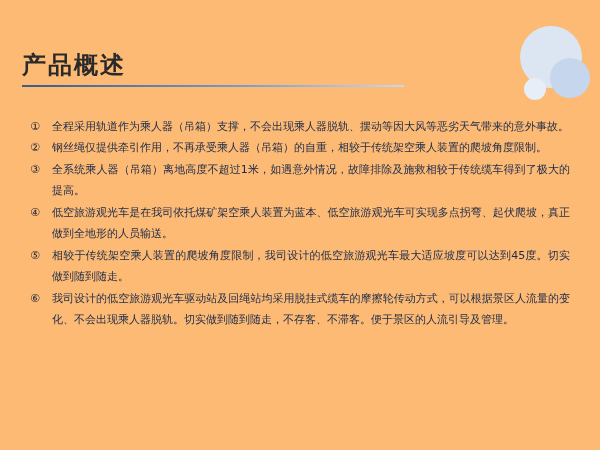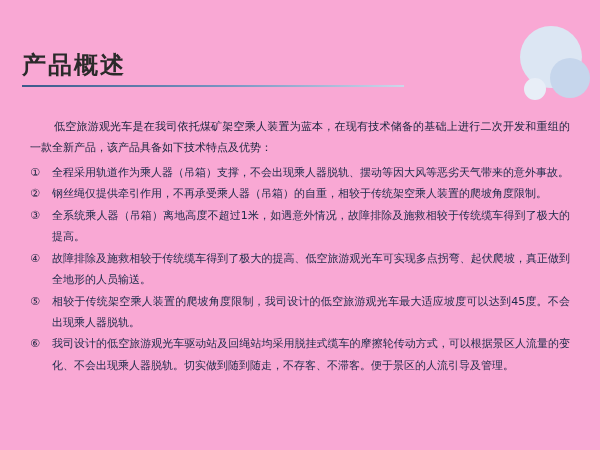--- a/index.html
+++ b/index.html
@@ -10,21 +10,21 @@
     width: 600px;
     height: 450px;
     background: #ffffff;
     font-family: "DejaVu Sans", "Liberation Sans", sans-serif;
     overflow: hidden;
     position: relative;
   }
   .slide {
     position: absolute;
     inset: 0;
-    background: #f9a8d4;
+    background: #fdba74;
   }
 
   
   .deco {
     position: absolute;
     top: 0;
     right: 0;
     width: 150px;
     height: 120px;
     overflow: hidden;
@@ -130,41 +130,40 @@
     <div class="circle-mid"></div>
     <div class="circle-small"></div>
   </div>
 
   <div class="title-wrap">
     <div class="title">产品概述</div>
     <div class="title-rule"></div>
   </div>
 
   <div class="content">
-    <p class="intro">低空旅游观光车是在我司依托煤矿架空乘人装置为蓝本，在现有技术储备的基础上进行二次开发和重组的一款全新产品，该产品具备如下技术特点及优势：</p>
     <ol class="list">
       <li>
         <span class="num">①</span>
         <span class="txt">全程采用轨道作为乘人器（吊箱）支撑，不会出现乘人器脱轨、摆动等因大风等恶劣天气带来的意外事故。</span>
       </li>
       <li>
         <span class="num">②</span>
         <span class="txt">钢丝绳仅提供牵引作用，不再承受乘人器（吊箱）的自重，相较于传统架空乘人装置的爬坡角度限制。</span>
       </li>
       <li>
         <span class="num">③</span>
         <span class="txt">全系统乘人器（吊箱）离地高度不超过1米，如遇意外情况，故障排除及施救相较于传统缆车得到了极大的提高。</span>
       </li>
       <li>
         <span class="num">④</span>
-        <span class="txt">故障排除及施救相较于传统缆车得到了极大的提高、低空旅游观光车可实现多点拐弯、起伏爬坡，真正做到全地形的人员输送。</span>
+        <span class="txt">低空旅游观光车是在我司依托煤矿架空乘人装置为蓝本、低空旅游观光车可实现多点拐弯、起伏爬坡，真正做到全地形的人员输送。</span>
       </li>
       <li>
         <span class="num">⑤</span>
-        <span class="txt">相较于传统架空乘人装置的爬坡角度限制，我司设计的低空旅游观光车最大适应坡度可以达到45度。不会出现乘人器脱轨。</span>
+        <span class="txt">相较于传统架空乘人装置的爬坡角度限制，我司设计的低空旅游观光车最大适应坡度可以达到45度。切实做到随到随走。</span>
       </li>
       <li>
         <span class="num">⑥</span>
         <span class="txt">我司设计的低空旅游观光车驱动站及回绳站均采用脱挂式缆车的摩擦轮传动方式，可以根据景区人流量的变化、不会出现乘人器脱轨。切实做到随到随走，不存客、不滞客。便于景区的人流引导及管理。</span>
       </li>
     </ol>
   </div>
 
 </div>
 

